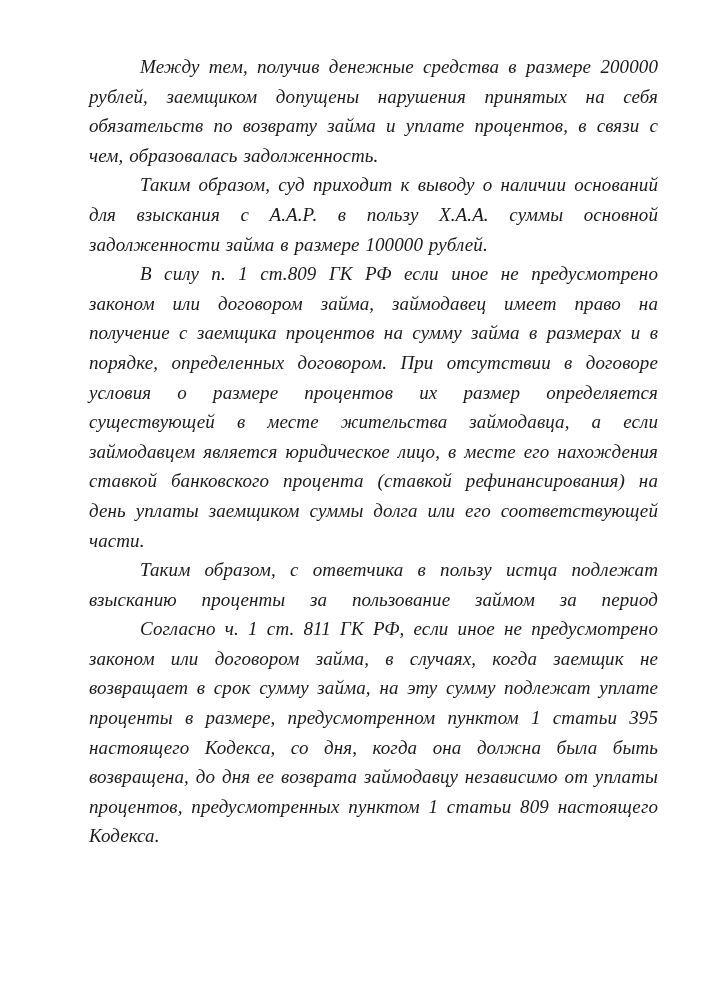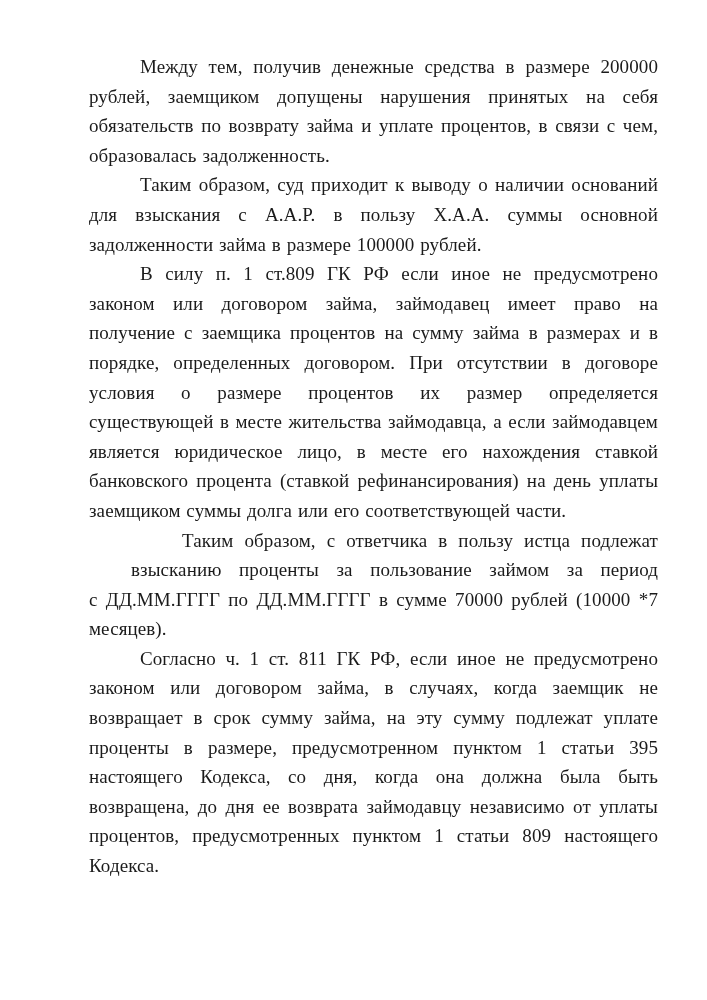--- a/index.html
+++ b/index.html
@@ -26,35 +26,34 @@
     line-height: 29.6px;
     color: #1b1b1b;
     text-align: justify;
     letter-spacing: 0.1px;
   }
   .content p {
     margin: 0;
     padding: 0;
     text-indent: 51px;
     word-spacing: 1px;
+    font-style: italic;
   }
   .content p.justify-last {
     text-align-last: justify;
-    margin-left: 42px;
   }
   .content p.continuation {
     text-indent: 0;
     text-align-last: auto;
   }
 </style>
 </head>
 <body>
 
 <div class="page">
   <div class="content">
     <p>Между тем, получив денежные средства в размере 200000 рублей, заемщиком допущены нарушения принятых на себя обязательств по возврату займа и уплате процентов, в связи с чем, образовалась задолженность.</p>
     <p>Таким образом, суд приходит к выводу о наличии оснований для взыскания с А.А.Р. в пользу Х.А.А. суммы основной задолженности займа в размере 100000 рублей.</p>
     <p>В силу п. 1 ст.809 ГК РФ если иное не предусмотрено законом или договором займа, займодавец имеет право на получение с заемщика процентов на сумму займа в размерах и в порядке, определенных договором. При отсутствии в договоре условия о размере процентов их размер определяется существующей в месте жительства займодавца, а если займодавцем является юридическое лицо, в месте его нахождения ставкой банковского процента (ставкой рефинансирования) на день уплаты заемщиком суммы долга или его соответствующей части.</p>
     <p class="justify-last">Таким образом, с ответчика в пользу истца подлежат взысканию проценты за пользование займом за период</p>
-    <p class="continuation">с ДД.ММ.ГГГГ по ДД.ММ.ГГГГ в сумме 70000 рублей (10000 *7 месяцев).</p>
     <p>Согласно ч. 1 ст. 811 ГК РФ, если иное не предусмотрено законом или договором займа, в случаях, когда заемщик не возвращает в срок сумму займа, на эту сумму подлежат уплате проценты в размере, предусмотренном пунктом 1 статьи 395 настоящего Кодекса, со дня, когда она должна была быть возвращена, до дня ее возврата займодавцу независимо от уплаты процентов, предусмотренных пунктом 1 статьи 809 настоящего Кодекса.</p>
   </div>
 </div>
 
 </body></html>

